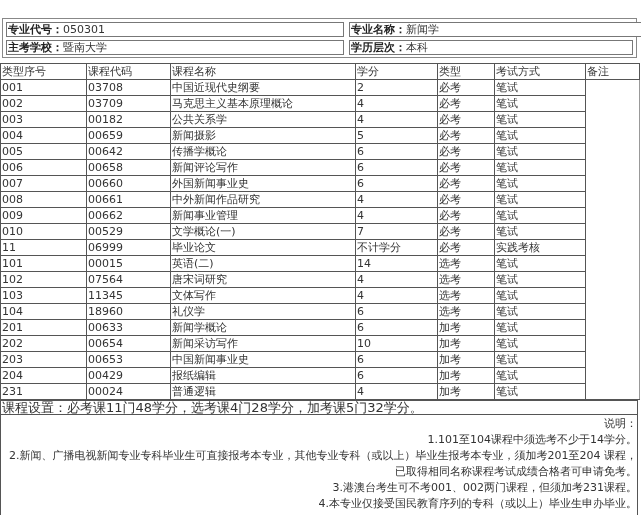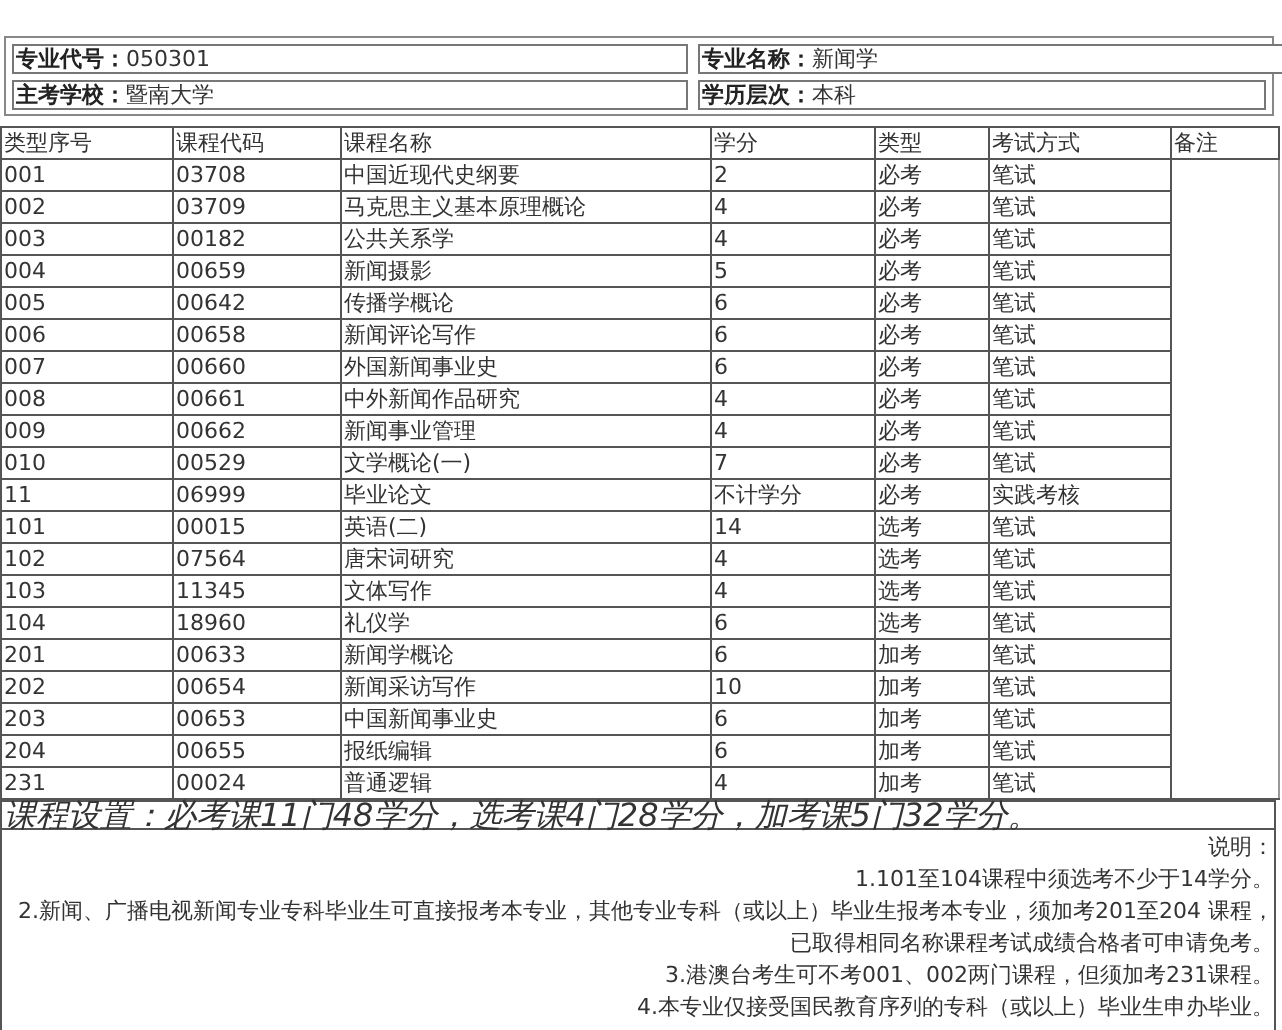--- a/index.html
+++ b/index.html
@@ -27,21 +27,21 @@
     border: 1px solid #555; padding: 0 1px; height: 15px; line-height: 14px;
     font-size: 11px; white-space: nowrap; overflow: hidden; color: #333;
     vertical-align: middle;
   }
   table.courses td.remark { vertical-align: top; border-right: 1px solid #999; }
   .notes {
     position: absolute; left: 0; top: 400px; width: 638px;
   }
   .settings-row {
     border: 1px solid #555; height: 15px; line-height: 14px; padding-left: 1px;
-    font-size: 16px; color: #333; box-sizing: border-box; width: 638px; font-style: italic;
+    font-size: 13px; color: #333; box-sizing: border-box; width: 638px;
   }
   .explain-box {
     border: 1px solid #555; border-top: none; width: 638px; height: 115px;
     box-sizing: border-box; padding-left: 1px; padding-top: 1px;
     font-size: 11px; color: #333; line-height: 16px;
   }
   .explain-box div { white-space: normal; text-align: right; }
 </style>
 </head>
 <body>
@@ -221,21 +221,21 @@
       <tr>
         <td>203</td>
         <td>00653</td>
         <td>中国新闻事业史</td>
         <td>6</td>
         <td>加考</td>
         <td>笔试</td>
       </tr>
       <tr>
         <td>204</td>
-        <td>00655</td>
+        <td>00429</td>
         <td>报纸编辑</td>
         <td>6</td>
         <td>加考</td>
         <td>笔试</td>
       </tr>
       <tr>
         <td>231</td>
         <td>00024</td>
         <td>普通逻辑</td>
         <td>4</td>

